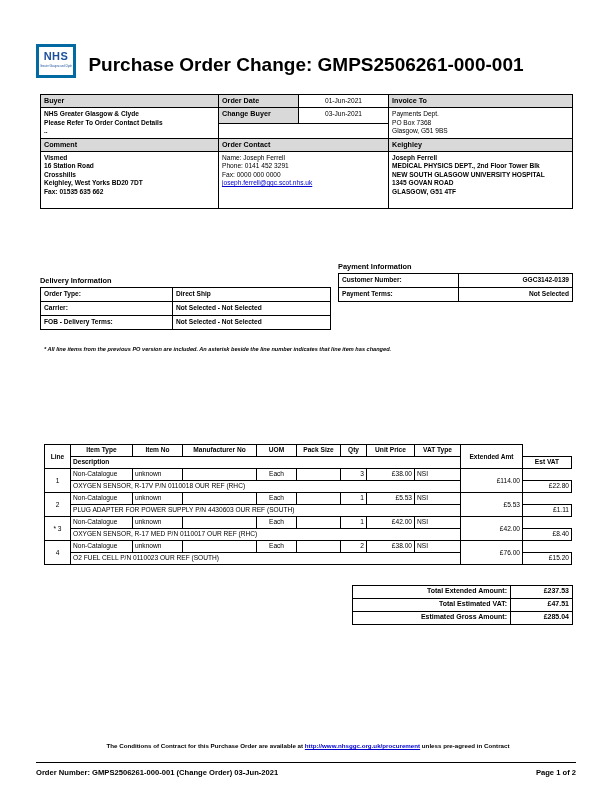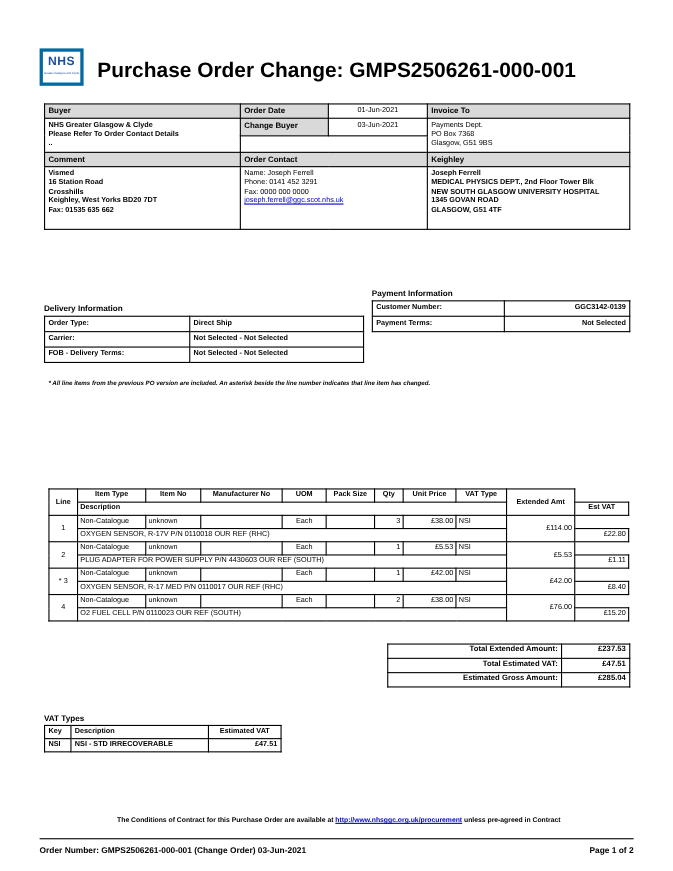--- a/index.html
+++ b/index.html
@@ -433,42 +433,20 @@
         <td class="r">£47.51</td>
       </tr>
       <tr>
         <td class="r">Estimated Gross Amount:</td>
         <td class="r">£285.04</td>
       </tr>
     </tbody>
       </table>
   </div>
 
-  <div class="vat">
-    <div class="secttl">VAT Types</div>
-    <table>
-      <colgroup>
-          <col style="width:24px">
-          <col style="width:125px">
-          <col style="width:66px">
-        </colgroup>
-      <tbody>
-          <tr>
-        <td class="b">Key</td>
-        <td class="b">Description</td>
-        <td class="b c">Estimated VAT</td>
-      </tr>
-      <tr>
-        <td class="b">NSI</td>
-        <td class="b">NSI - STD IRRECOVERABLE</td>
-        <td class="b r">£47.51</td>
-      </tr>
-    </tbody>
-      </table>
-  </div>
 
   <div class="cond">
     <span>The Conditions of Contract for this Purchase Order are available at </span><a href="#">http://www.nhsggc.org.uk/procurement</a><span> unless pre-agreed in Contract</span>
   </div>
   <div class="rule"></div>
   <div class="footer">
     <div class="left">Order Number: GMPS2506261-000-001  (Change Order)      03-Jun-2021</div>
     <div class="right">Page 1 of 2</div>
   </div>
 

